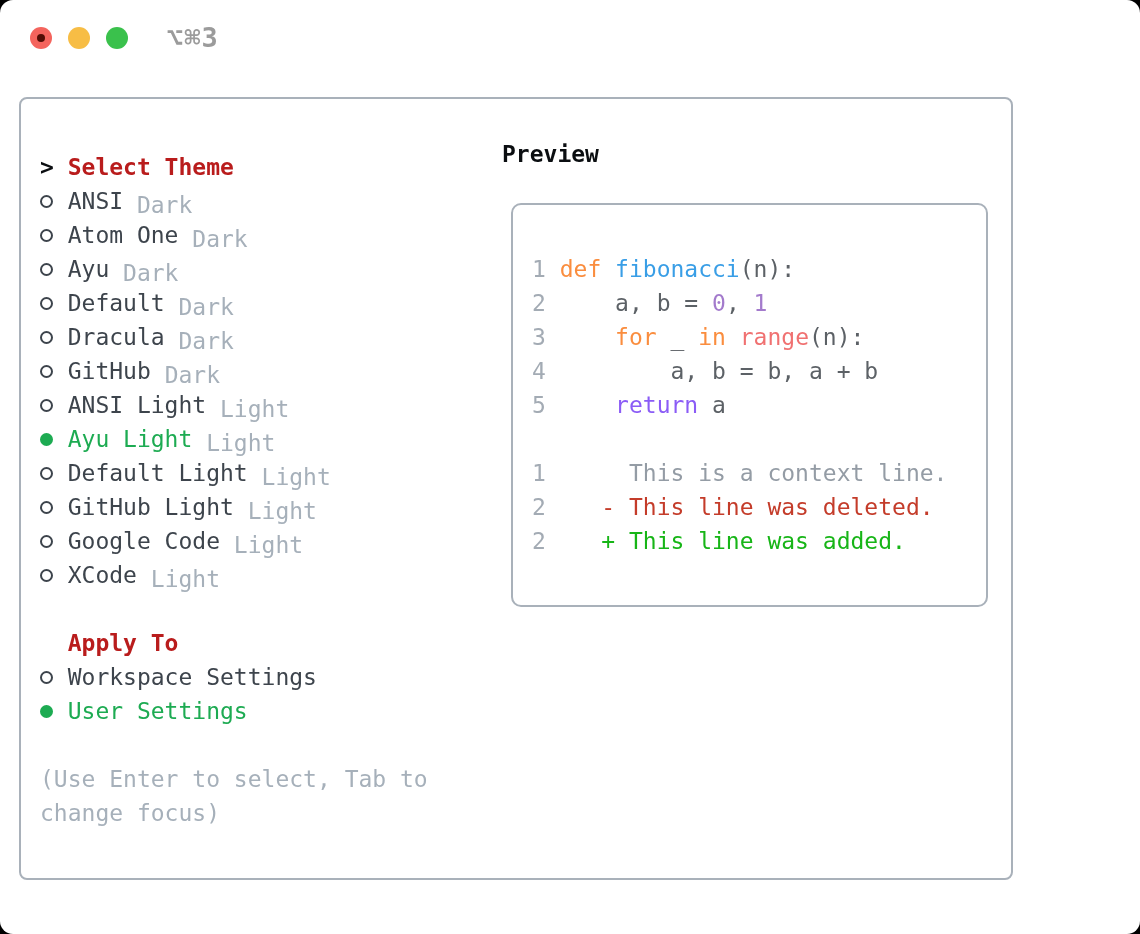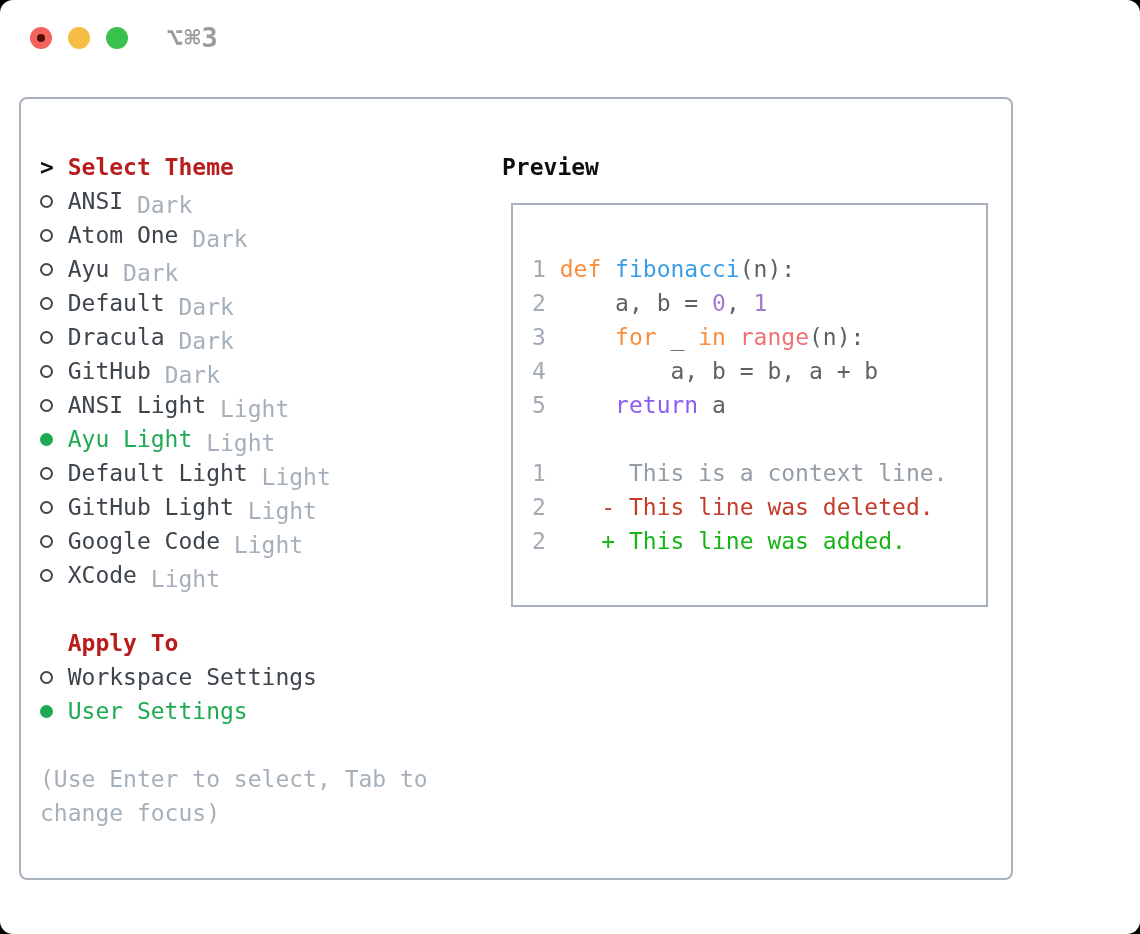--- a/index.html
+++ b/index.html
@@ -25,24 +25,24 @@
   .cursor{font-weight:bold;color:#0b0e11;}
   .hdr{font-weight:bold;color:#b91c1c;white-space:pre;}
   .radio{width:13px;height:13px;border-radius:50%;border:2.5px solid var(--item-text);box-sizing:border-box;}
   .radio.on{background:var(--accent-green);border-color:var(--accent-green);}
   .lbl{white-space:pre;}
   .lbl.sel{color:var(--accent-green);}
   .sfx{color:var(--muted-gray);white-space:pre;margin-top:8px;}
   .helpline{color:var(--muted-gray);}
 
   
-  .preview-title{position:absolute;left:481px;top:51px;height:34px;line-height:34px;
+  .preview-title{position:absolute;left:481px;top:38px;height:34px;line-height:34px;
                  font-size:23px;font-weight:bold;color:#0b0e11;}
   .preview-box{position:absolute;left:490px;top:104px;width:477px;height:404px;box-sizing:border-box;
-               border:2px solid var(--border-gray);border-radius:0;background:#fff;}
+               border:2px solid var(--border-gray);border-radius:10px;background:#fff;}
   .codewrap{position:absolute;left:19px;top:47px;font-size:23px;}
   .codeline{height:34px;line-height:34px;white-space:pre;}
 </style>
 </head>
 <body>
 
 <div class="stage">
   <div class="window">
 
     <div class="traffic t-close">

